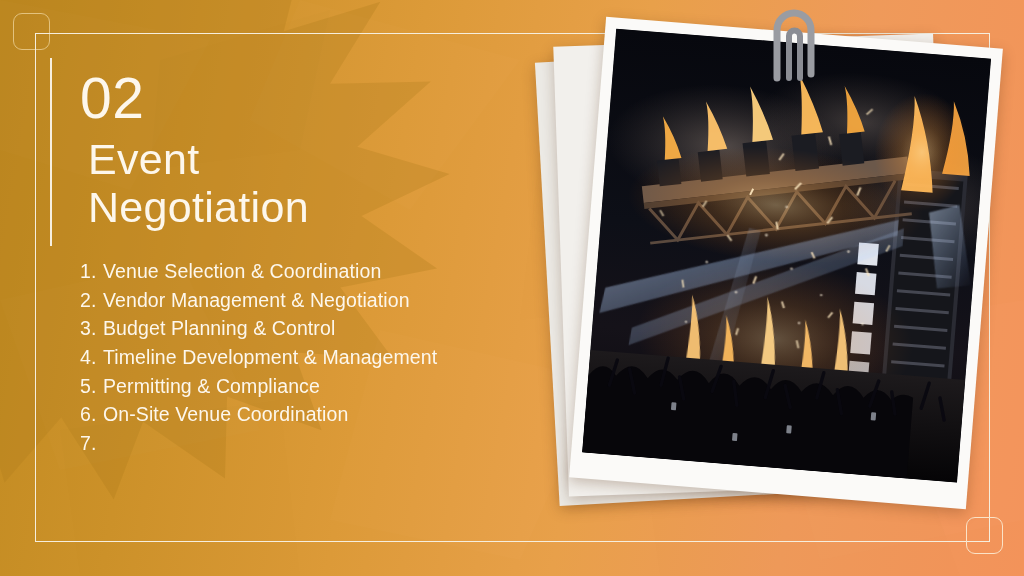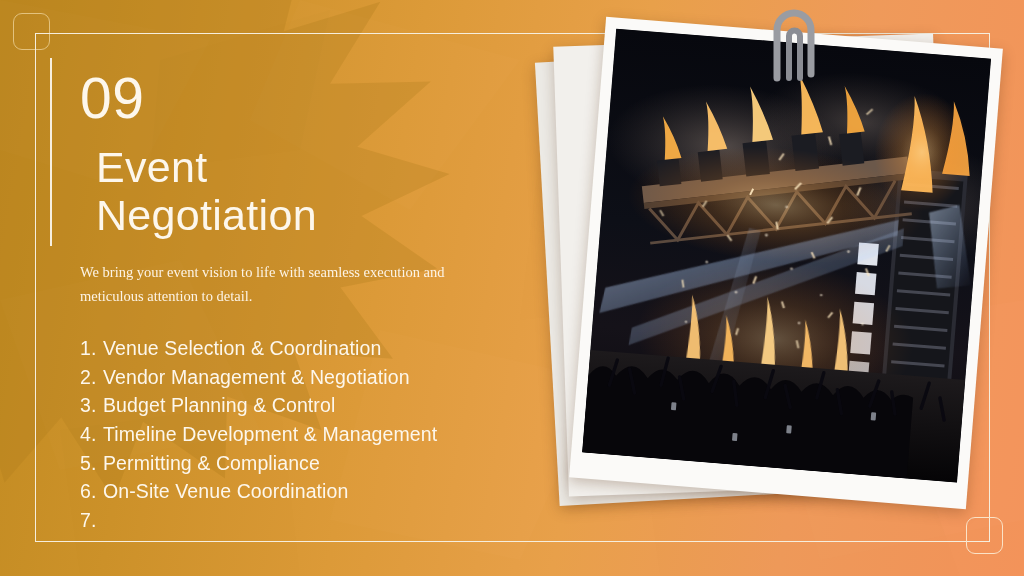--- a/index.html
+++ b/index.html
@@ -87,21 +87,21 @@
     line-height: 1;
     letter-spacing: .5px;
     margin: 0 0 8px 0;
   }
   .title {
     font-size: 43px;
     font-weight: 300;
     color: #fdf7ec;
     line-height: 1.12;
     letter-spacing: .3px;
-    margin: 16px;
+    margin: 8px;
   }
   .title .l2 { display: block; }
 
   .subtitle {
     margin: 22px 0 0 0;
     width: 402px;
     font-family: "Liberation Serif", serif;
     font-size: 14.5px;
     line-height: 1.62;
     color: #fdf4e6;
@@ -205,26 +205,25 @@
       </g>
     </svg>
   </div>
 
   <div class="corner-sq tl"></div>
   <div class="frame-main"></div>
   <div class="corner-sq br"></div>
   <div class="accent-vline"></div>
 
   <div class="textcol">
-    <div class="num">09</div>
+    <div class="num">02</div>
     <h1 class="title">
       <span>Event</span>
       <span class="l2">Negotiation</span>
     </h1>
-    <p class="subtitle">We bring your event vision to life with seamless execution and meticulous attention to detail.</p>
 
     <ol class="list">
       <li>
         <span class="li-num">1.</span>
         <span>Venue Selection &amp; Coordination</span>
       </li>
       <li>
         <span class="li-num">2.</span>
         <span>Vendor Management &amp; Negotiation</span>
       </li>

